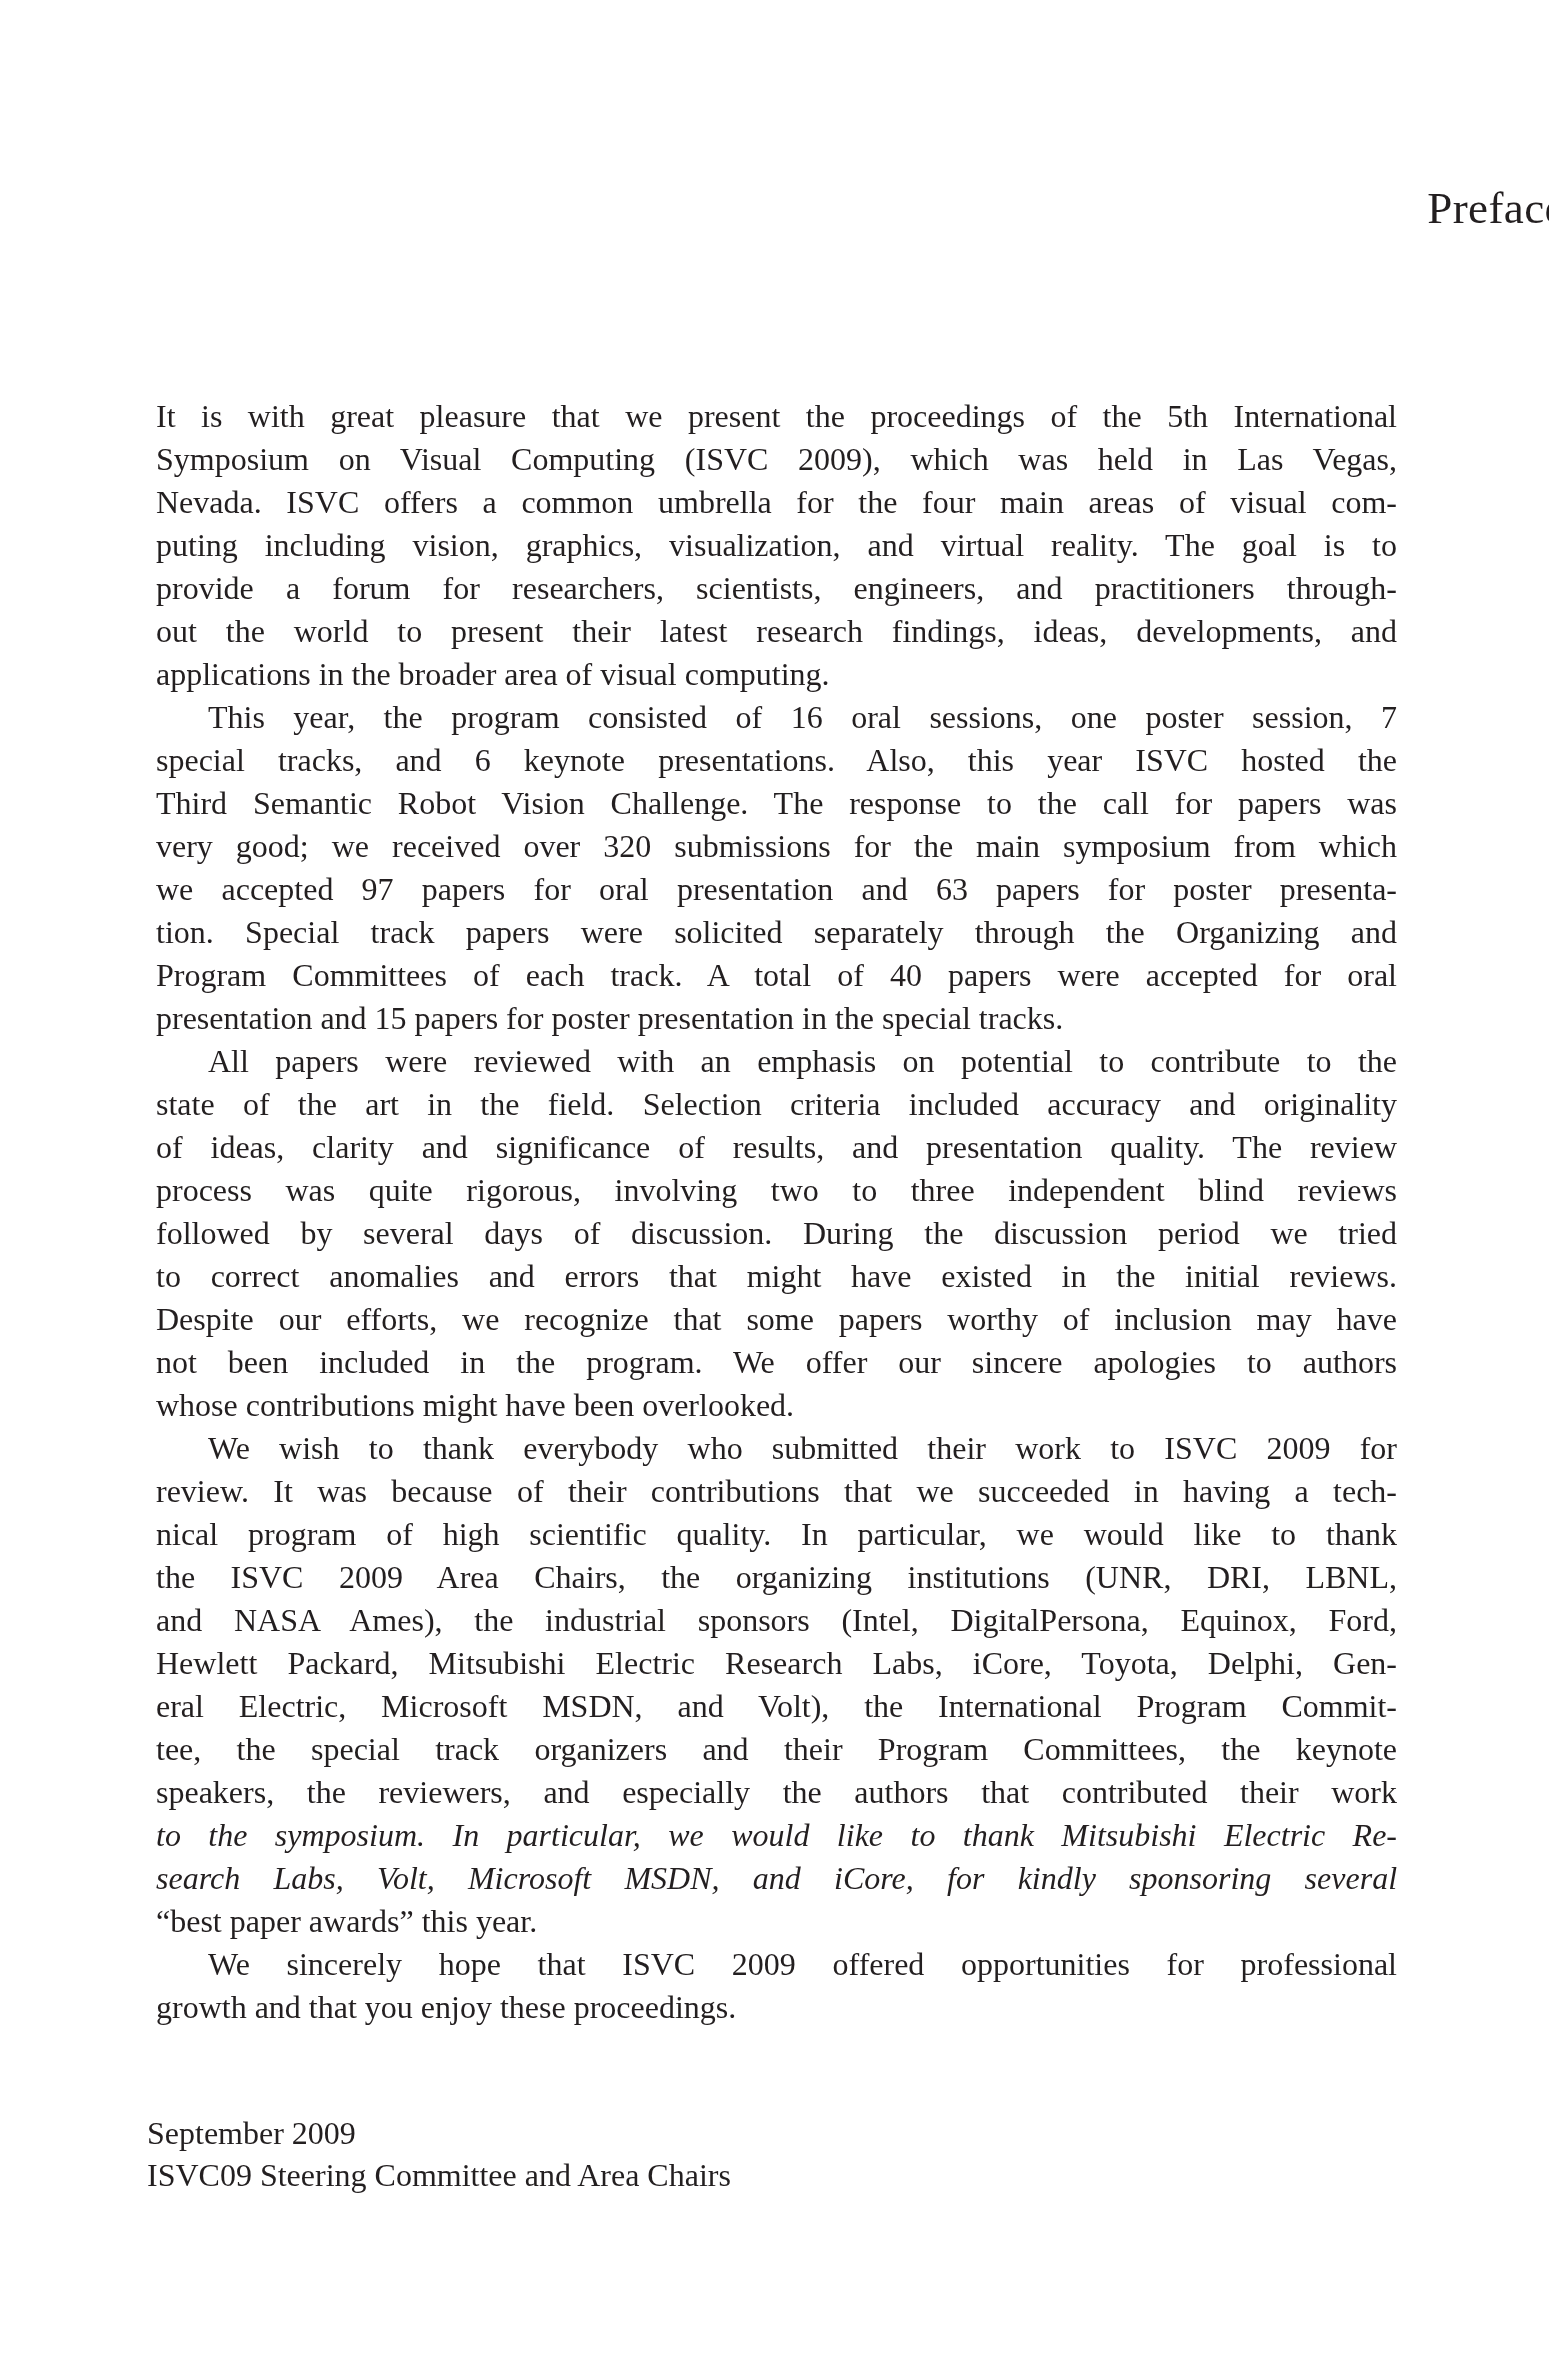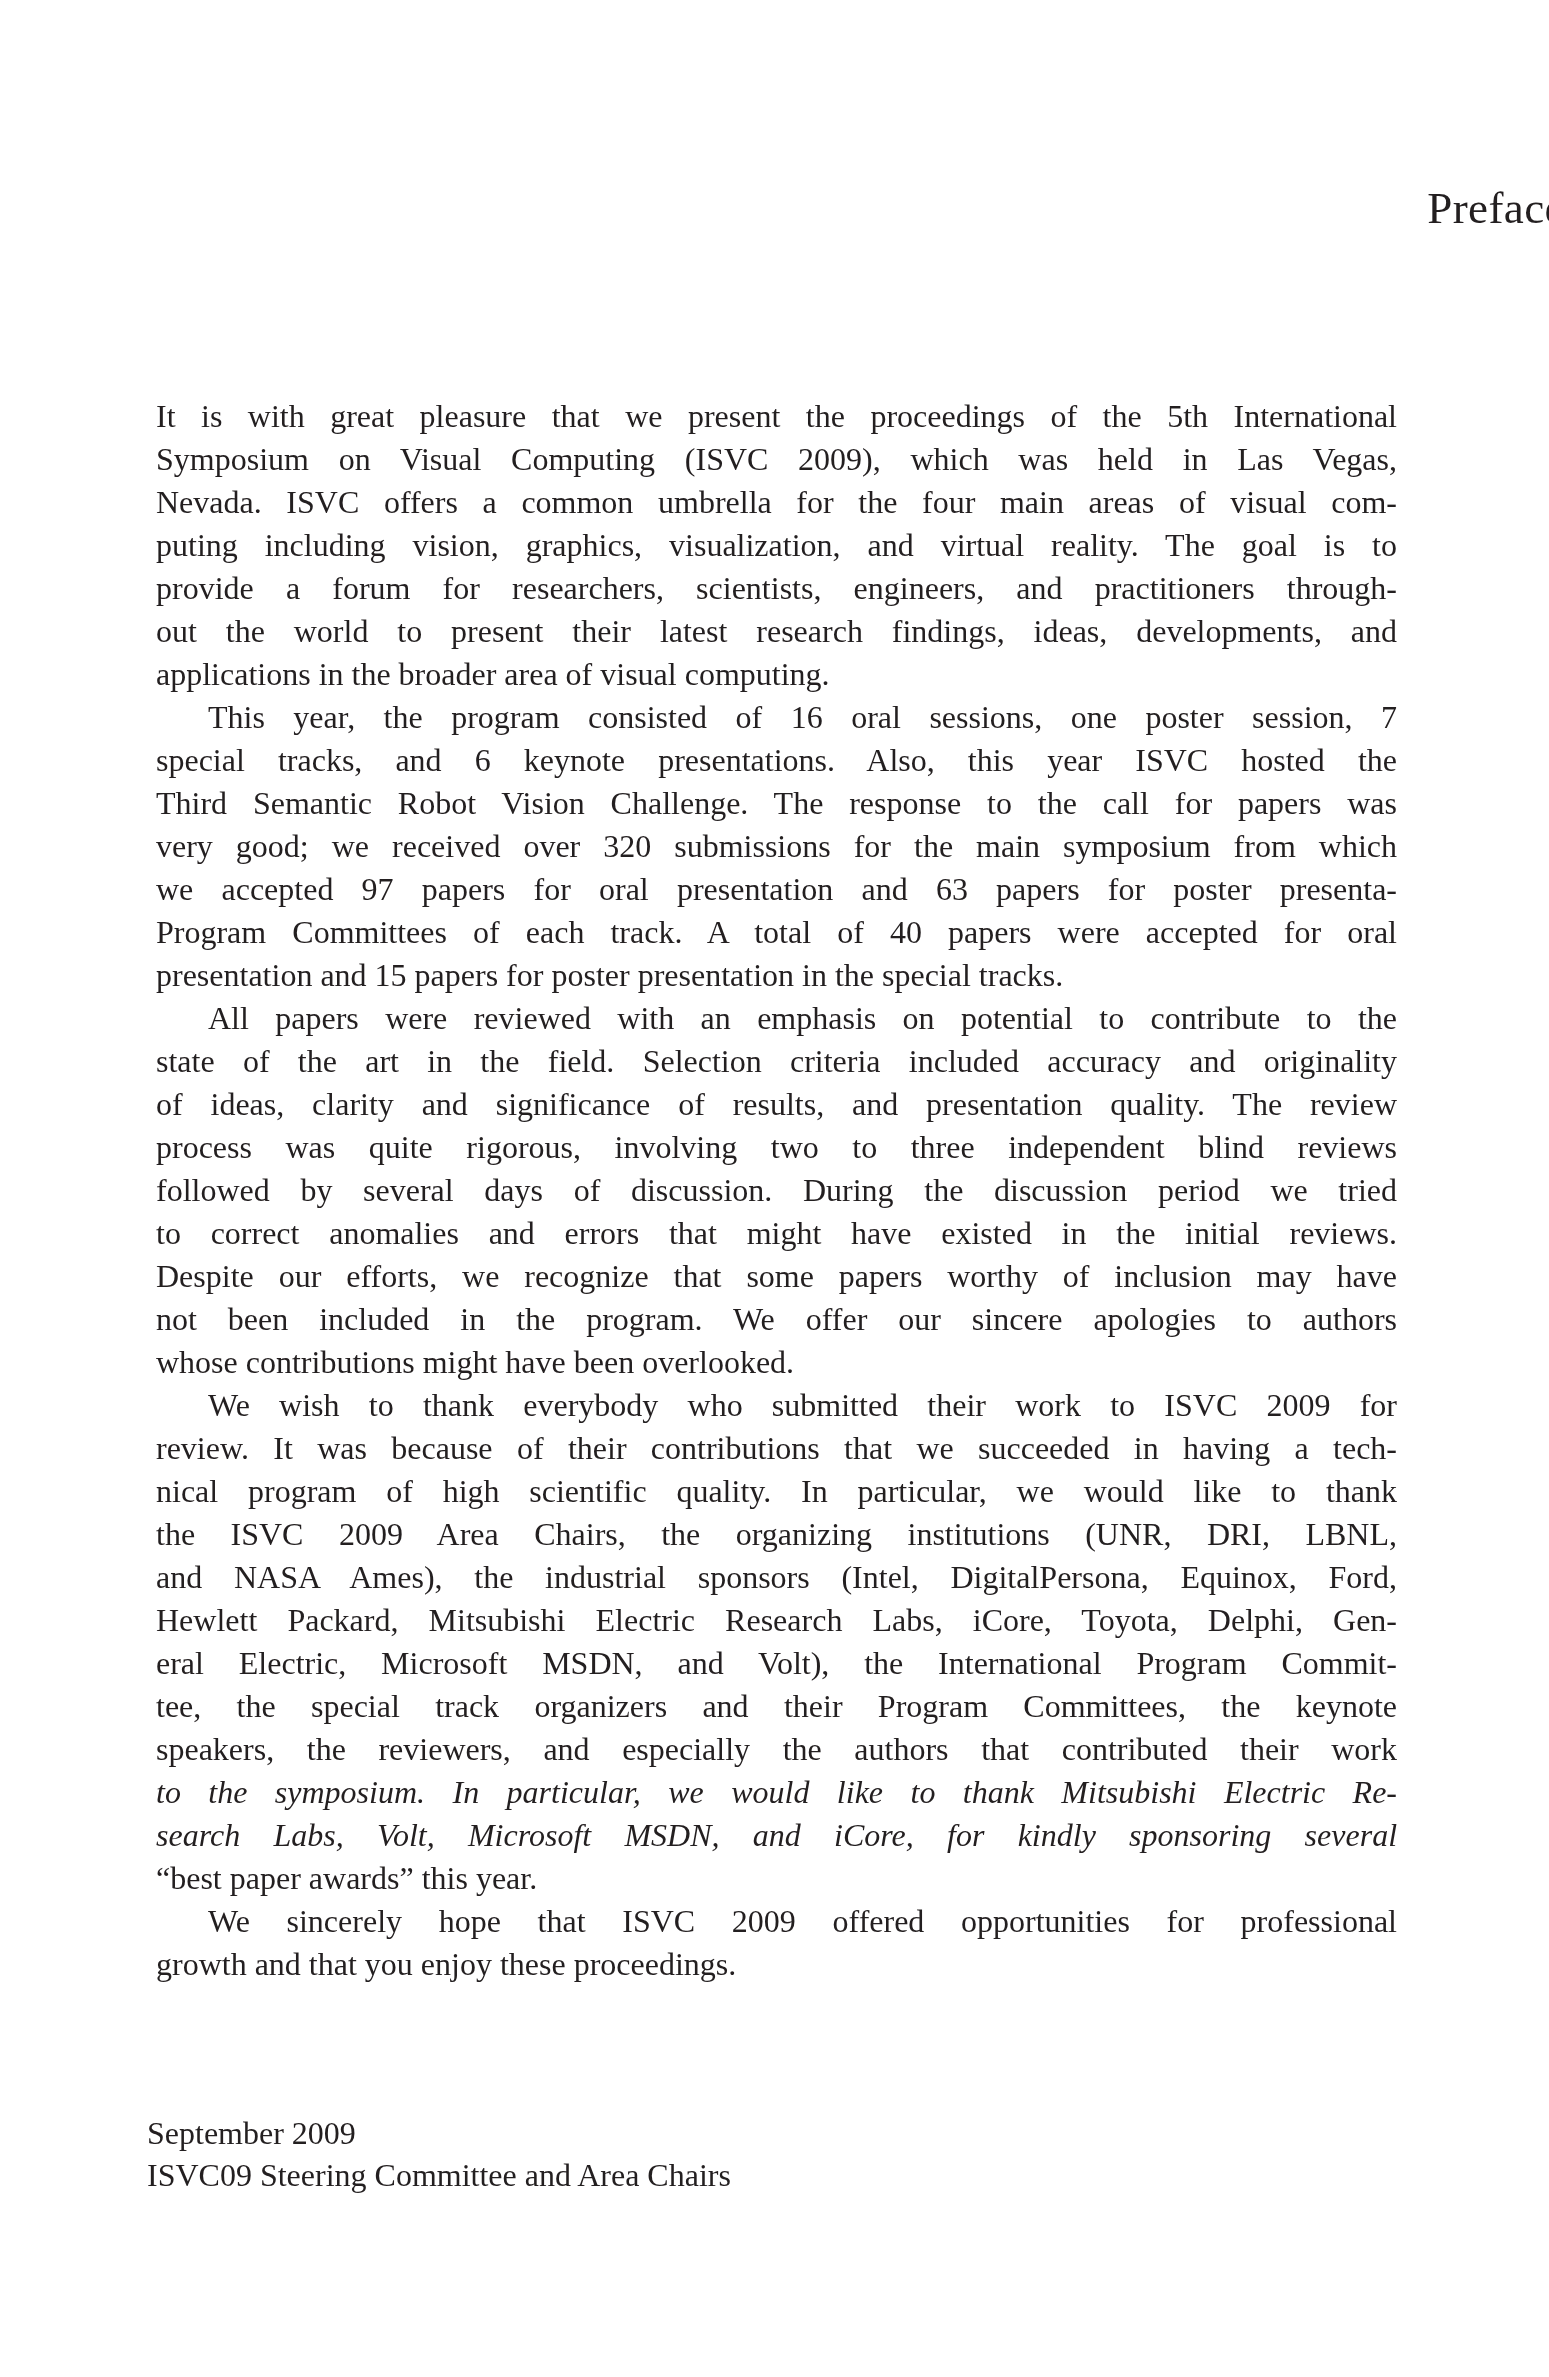--- a/index.html
+++ b/index.html
@@ -47,20 +47,21 @@
       <span class="line">provide a forum for researchers, scientists, engineers, and practitioners through-</span>
       <span class="line">out the world to present their latest research findings, ideas, developments, and</span>
       <span class="line last">applications in the broader area of visual computing.</span>
     </div>
     <div>
       <span class="line indent">This year, the program consisted of 16 oral sessions, one poster session, 7</span>
       <span class="line">special tracks, and 6 keynote presentations. Also, this year ISVC hosted the</span>
       <span class="line">Third Semantic Robot Vision Challenge. The response to the call for papers was</span>
       <span class="line">very good; we received over 320 submissions for the main symposium from which</span>
       <span class="line">we accepted 97 papers for oral presentation and 63 papers for poster presenta-</span>
+      <span class="line">tion. Special track papers were solicited separately through the Organizing and</span>
       <span class="line">Program Committees of each track. A total of 40 papers were accepted for oral</span>
       <span class="line last">presentation and 15 papers for poster presentation in the special tracks.</span>
     </div>
     <div>
       <span class="line indent">All papers were reviewed with an emphasis on potential to contribute to the</span>
       <span class="line">state of the art in the field. Selection criteria included accuracy and originality</span>
       <span class="line">of ideas, clarity and significance of results, and presentation quality. The review</span>
       <span class="line">process was quite rigorous, involving two to three independent blind reviews</span>
       <span class="line">followed by several days of discussion. During the discussion period we tried</span>
       <span class="line">to correct anomalies and errors that might have existed in the initial reviews.</span>

